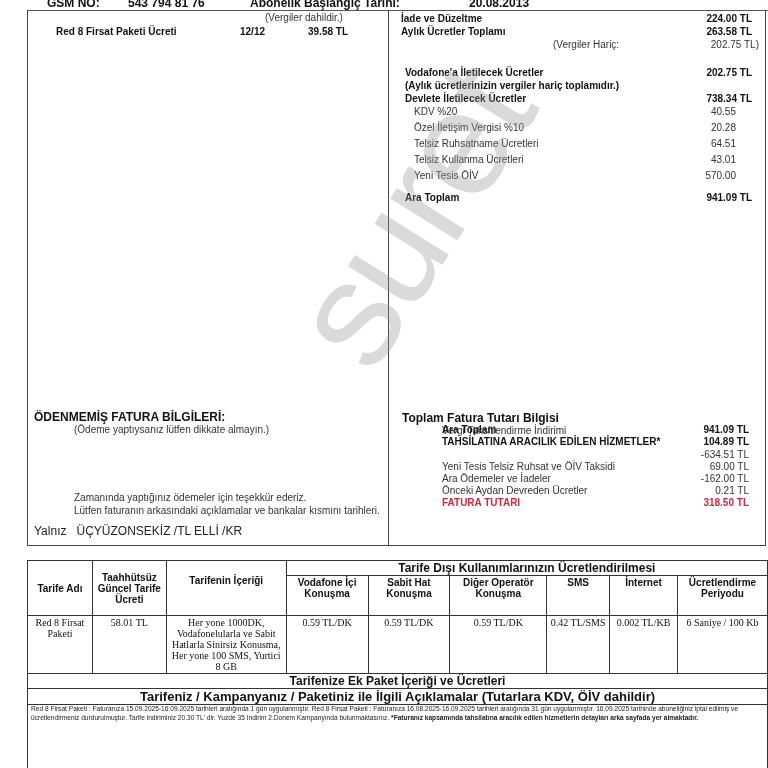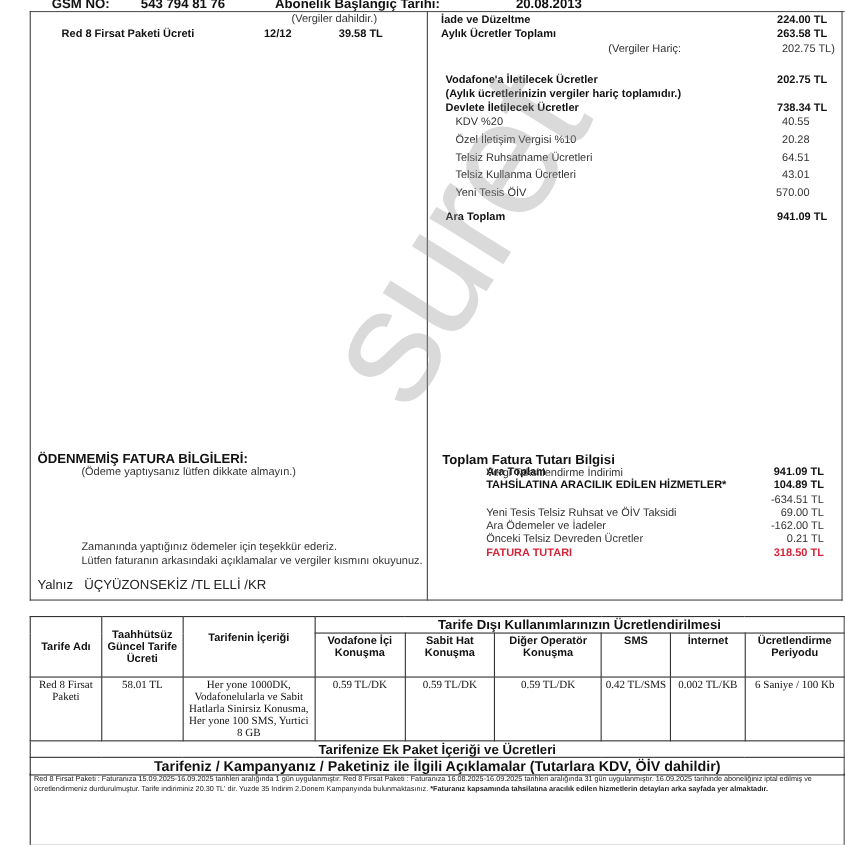--- a/index.html
+++ b/index.html
@@ -42,21 +42,21 @@
 
 <div class="left-box"></div>
 <div class="abs f11" style="left:265px; top:12px; color:#333;">(Vergiler dahildir.)</div>
 <div class="abs f11 b" style="left:56px; top:26px;">Red 8 Firsat Paketi Ücreti</div>
 <div class="abs f11 b" style="left:240px; top:26px;">12/12</div>
 <div class="abs f11 b" style="left:308px; top:26px;">39.58 TL</div>
 
 <div class="abs b" style="left:34px; top:410px; font-size:12px;">ÖDENMEMİŞ FATURA BİLGİLERİ:</div>
 <div class="abs f10" style="left:34px; top:424px; color:#333;">(Ödeme yaptıysanız lütfen dikkate almayın.)</div>
 <div class="abs f10" style="left:34px; top:492px; color:#333;">Zamanında yaptığınız ödemeler için teşekkür ederiz.</div>
-<div class="abs f10" style="left:34px; top:505px; color:#333;">Lütfen faturanın arkasındaki açıklamalar ve vergiler kısmını okuyunuz.</div>
+<div class="abs f10" style="left:34px; top:505px; color:#333;">Lütfen faturanın arkasındaki açıklamalar ve bankalar kısmını tarihleri.</div>
 <div class="abs" style="left:34px; top:524px; font-size:12px; color:#222;">
   <span>Yalnız</span>&nbsp;&nbsp;
   <span>ÜÇYÜZONSEKİZ /TL ELLİ /KR</span>
 </div>
 
 <div class="right-box"></div>
 
 <div class="abs f11 b" style="left:401px; top:13px;">İade ve Düzeltme</div>
 <div class="abs f11 b r" style="right:16px; top:13px;">224.00 TL</div>
 <div class="abs f11 b" style="left:401px; top:26px;">Aylık Ücretler Toplamı</div>
@@ -89,21 +89,21 @@
 <div class="abs f10 b r" style="right:19px; top:424px;">941.09 TL</div>
 <div class="abs f10 b" style="left:402px; top:436px;">TAHSİLATINA ARACILIK EDİLEN HİZMETLER*</div>
 <div class="abs f10 b r" style="right:19px; top:436px;">104.89 TL</div>
 
 <div class="abs f10" style="left:402px; top:425px; color:#333;">Vergi Taksitlendirme İndirimi</div>
 <div class="abs f10 r" style="right:19px; top:449px; color:#333;">-634.51 TL</div>
 <div class="abs f10" style="left:402px; top:461px; color:#333;">Yeni Tesis Telsiz Ruhsat ve ÖİV Taksidi</div>
 <div class="abs f10 r" style="right:19px; top:461px; color:#333;">69.00 TL</div>
 <div class="abs f10" style="left:402px; top:473px; color:#333;">Ara Ödemeler ve İadeler</div>
 <div class="abs f10 r" style="right:19px; top:473px; color:#333;">-162.00 TL</div>
-<div class="abs f10" style="left:402px; top:485px; color:#333;">Önceki Telsiz Devreden Ücretler</div>
+<div class="abs f10" style="left:402px; top:485px; color:#333;">Önceki Aydan Devreden Ücretler</div>
 <div class="abs f10 r" style="right:19px; top:485px; color:#333;">0.21 TL</div>
 <div class="abs f10 b red" style="left:402px; top:497px;">FATURA TUTARI</div>
 <div class="abs f10 b red r" style="right:19px; top:497px;">318.50 TL</div>
 
 <div class="watermark">suret</div>
 
 <table class="tariff">
   <colgroup>
     <col style="width:65px">
       <col style="width:74px">

